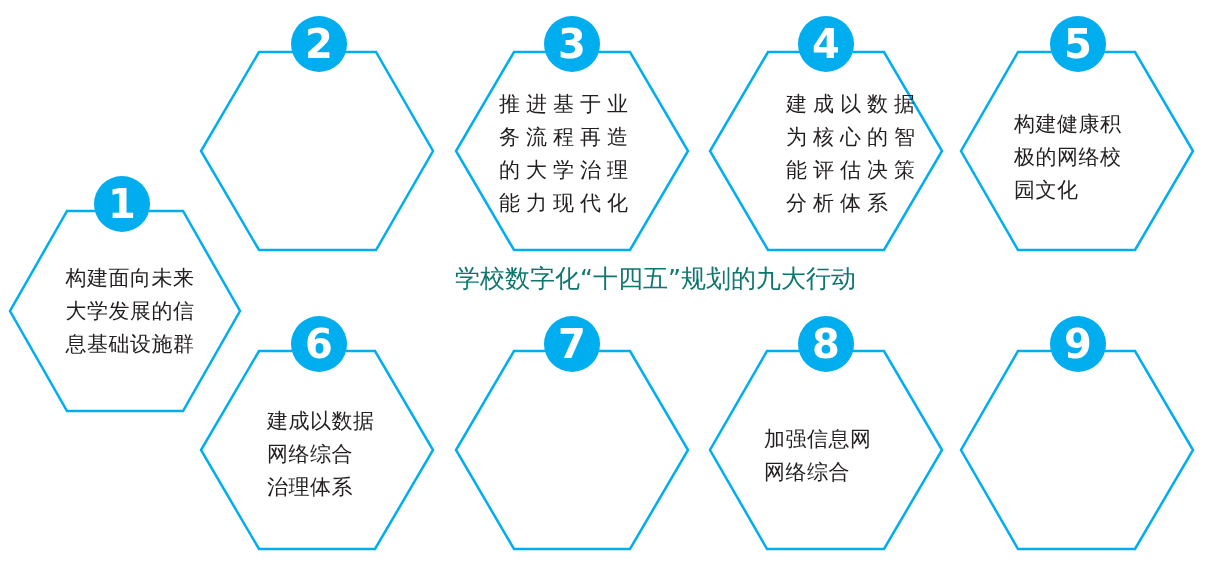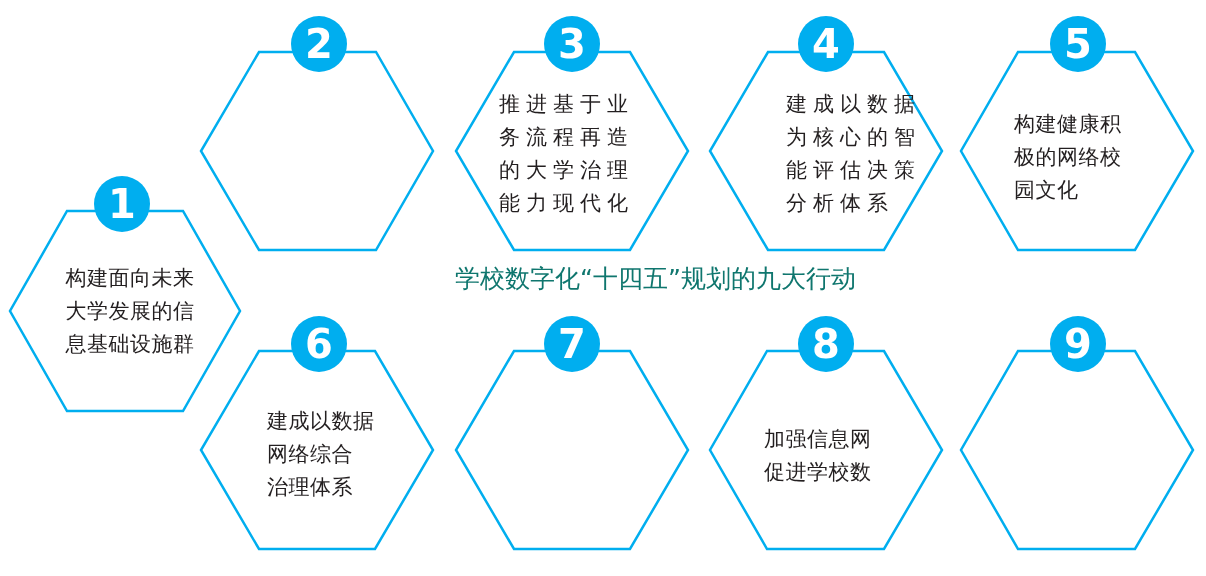--- a/index.html
+++ b/index.html
@@ -79,17 +79,17 @@
 
   <div class="badge" style="left:291px; top:316px;">6</div>
   <div class="hex-text" style="left:267px; top:405px; width:120px;">建成以数据
 网络综合
 治理体系</div>
 
   <div class="badge" style="left:544px; top:316px;">7</div>
 
   <div class="badge" style="left:798px; top:316px;">8</div>
   <div class="hex-text" style="left:764px; top:423px; width:150px;">加强信息网
-促进学校数</div>
+网络综合</div>
 
   <div class="badge" style="left:1050px; top:316px;">9</div>
 
 </div>
 
 </body></html>

